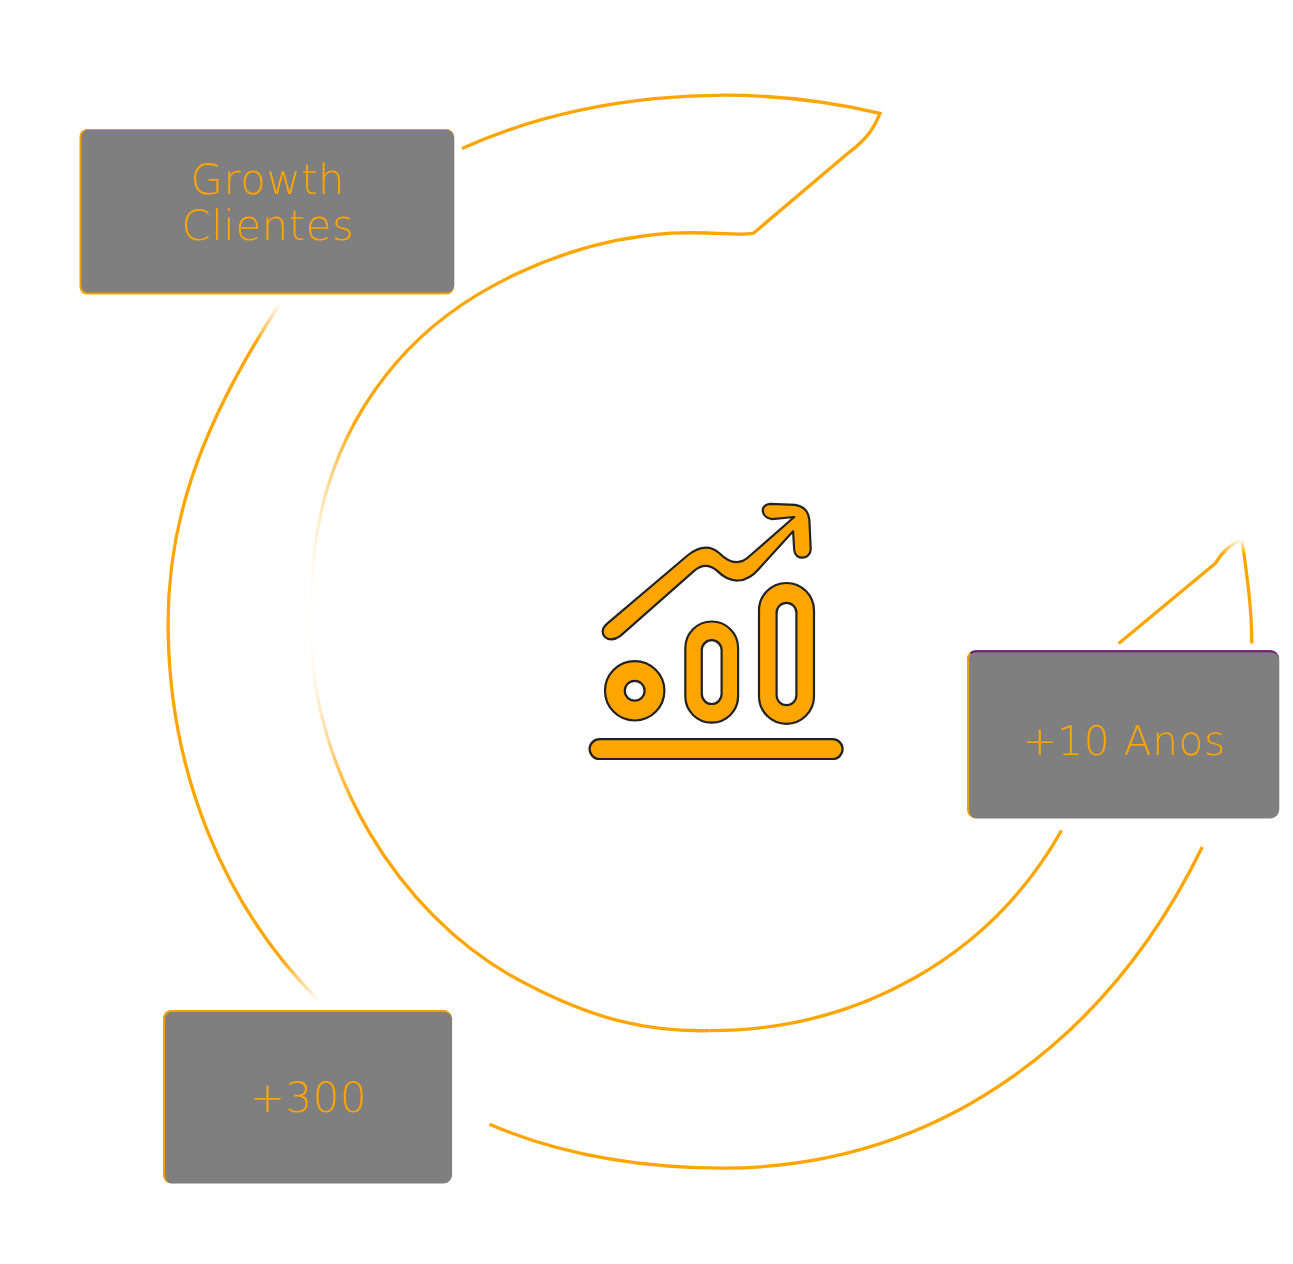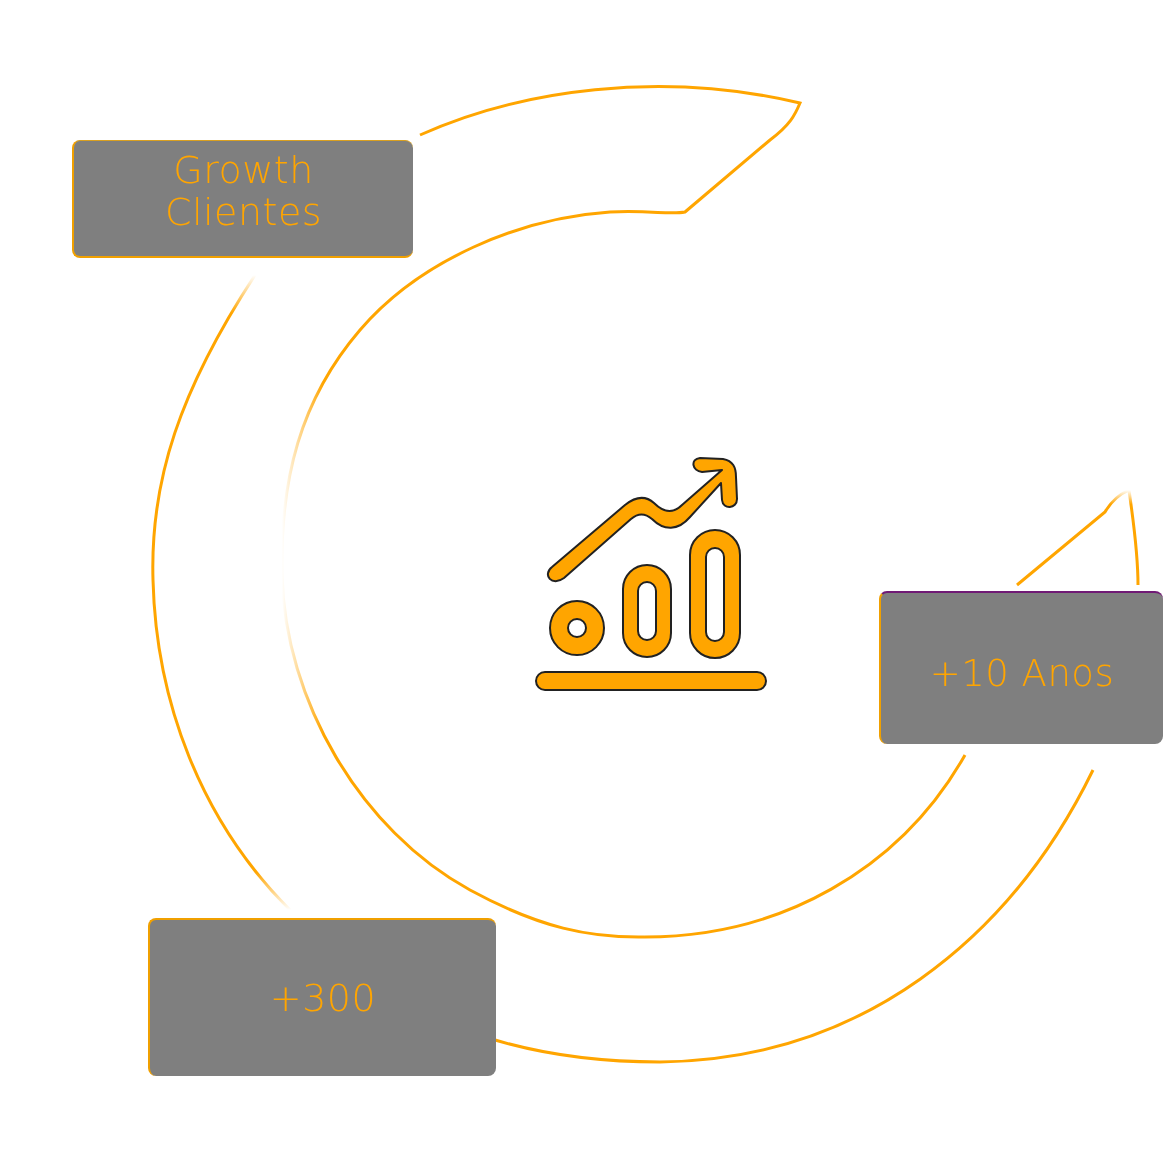--- a/index.html
+++ b/index.html
@@ -11,23 +11,23 @@
       border-radius: 8px;
       display: flex; align-items: center; justify-content: center;
       text-align: center;
       color: #ffa500;
       font-size: 38px;
       line-height: 42px;
       font-weight: 300;
       box-sizing: border-box;
       letter-spacing: 0.5px;
     }
-    .box-gh { left: 72px; top: 117px; width: 341px; height: 118px; border-left: 2px solid #f0a000; border-bottom: 2px solid #f0a000; border-top: 1px solid #d9a020; padding-bottom: 16px; margin-top: 23px; }
+    .box-gh { left: 72px; top: 117px; width: 341px; height: 151px; border-left: 2px solid #f0a000; border-bottom: 2px solid #f0a000; border-top: 1px solid #d9a020; padding-bottom: 16px; }
     .box-anos { left: 879px; top: 591px; width: 284px; height: 153px; border-left: 2px solid #f0a000; border-top: 2px solid #701a75; padding-top: 10px; font-size: 37px; }
-    .box-cli { left: 148px; top: 918px; width: 348px; height: 158px; border-left: 2px solid #f0a000; border-top: 2px solid #f0a000; padding-bottom: 0px; }
+    .box-cli { left: 148px; top: 918px; width: 263px; height: 158px; border-left: 2px solid #f0a000; border-top: 2px solid #f0a000; padding-bottom: 0px; }
     .box span { display: block; }
     .icon-wrap { position: absolute; left: 530px; top: 455px; width: 240px; height: 240px; }
   </style>
 </head>
 <body>
 
 <svg id="diagram" viewBox="0 0 1175 1149" xmlns="http://www.w3.org/2000/svg">
   <defs>
     <linearGradient id="fadeTopLeft" x1="0" y1="0" x2="1" y2="0">
       <stop offset="0" stop-color="#ffa500" stop-opacity="0"></stop>

